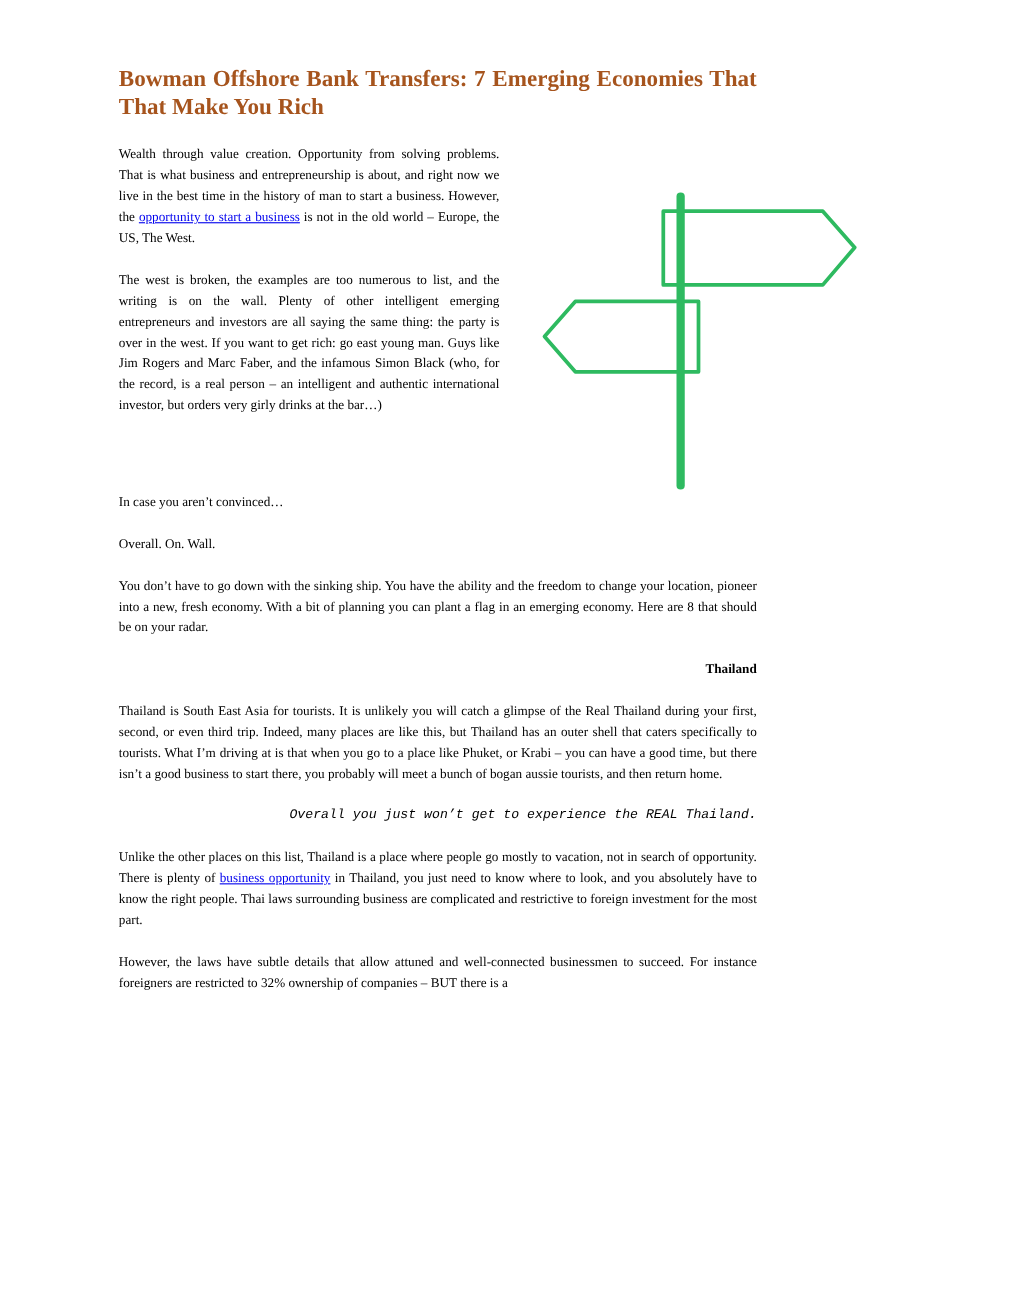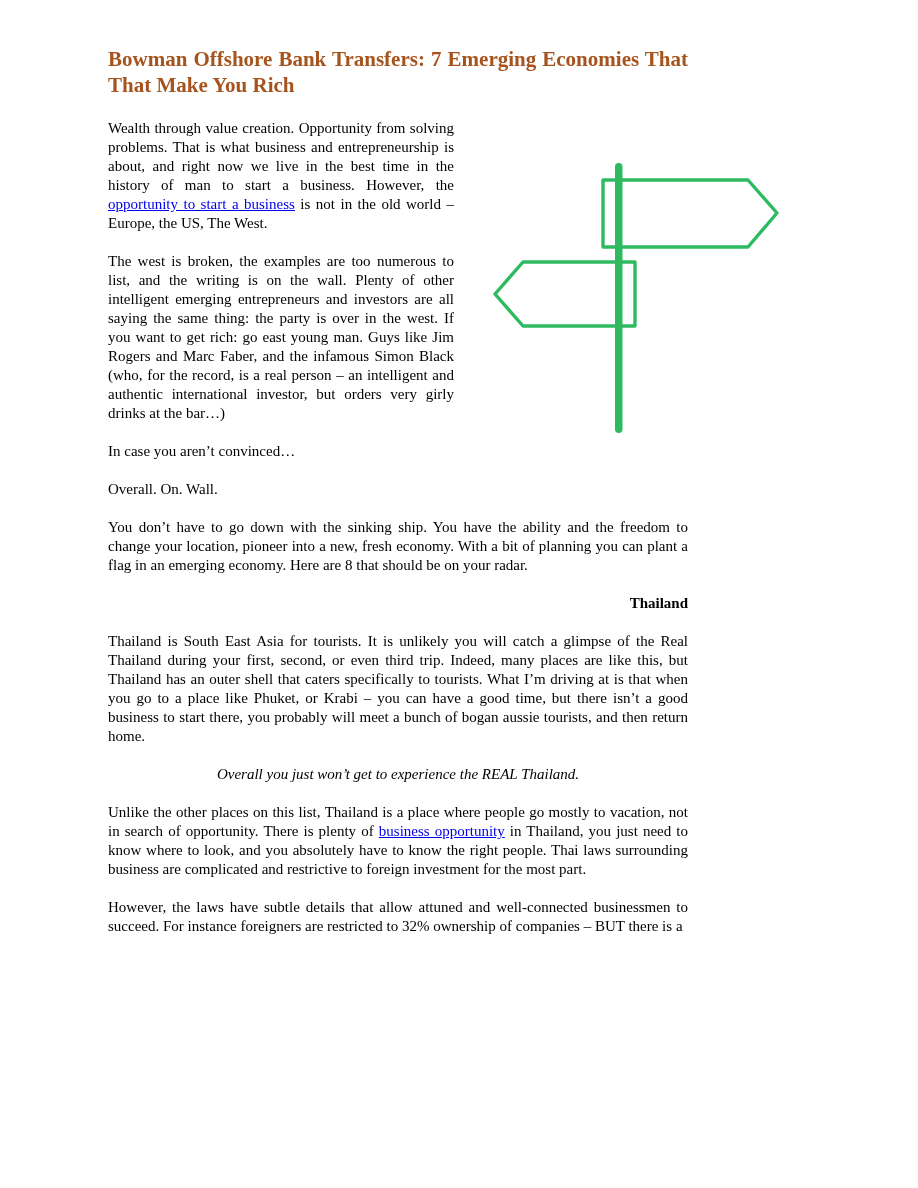--- a/index.html
+++ b/index.html
@@ -6,40 +6,40 @@
   html, body { width: 918px; height: 1188px; }
   body {
     background: #ffffff;
     color: var(--text, #000000);
     font-family: "Liberation Serif", "DejaVu Serif", serif;
     overflow: hidden;
   }
   .page {
     width: 796px;
     height: 1188px;
-    padding: 46px 108px 0 108px;
+    padding: 58px 108px 0 108px;
   }
   .doc-title {
     color: var(--title, #a6541d);
     font-size: 21px;
     line-height: 26px;
     font-weight: bold;
     margin-bottom: 21px;
   }
   .doc-title .tline1 { display: block; text-align: justify; text-align-last: justify; }
   .doc-title .tline2 { display: block; }
   p, h2 {
-    font-size: 15px;
+    font-size: 12px;
     line-height: 19px;
     margin-bottom: 19px;
     text-align: justify;
   }
   h2 { font-weight: bold; text-align: right; }
   .single { text-align: left; }
-  .italic { font-style: italic; text-align: center; }
+  .italic { font-style: italic; text-align: right; font-family: Liberation Mono, monospace; }
   a.doclink {
     color: var(--link, #0000ee);
     text-decoration: underline;
     cursor: pointer;
   }
   .two-col { display: flex; }
   .col-text { flex: 0 0 346px; width: 346px; }
   .col-image { flex: 1 1 auto; }
   .signpost { display: block; margin: 31px 0 0 36px; }
 </style>

